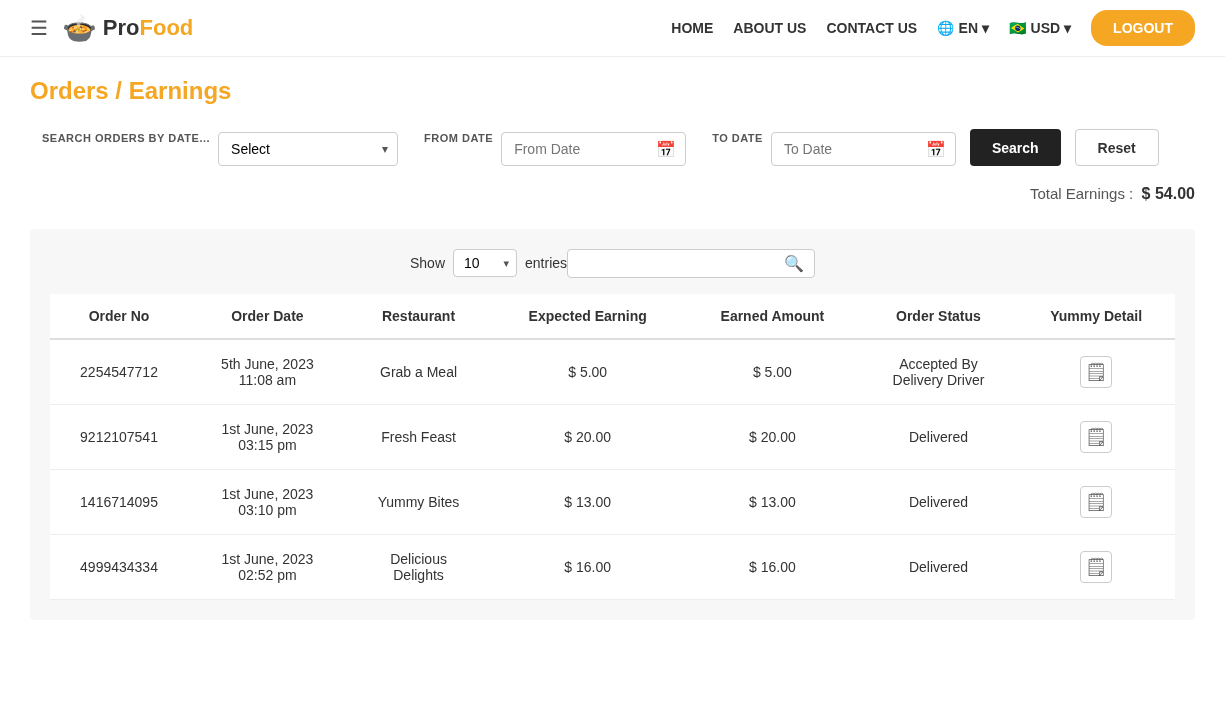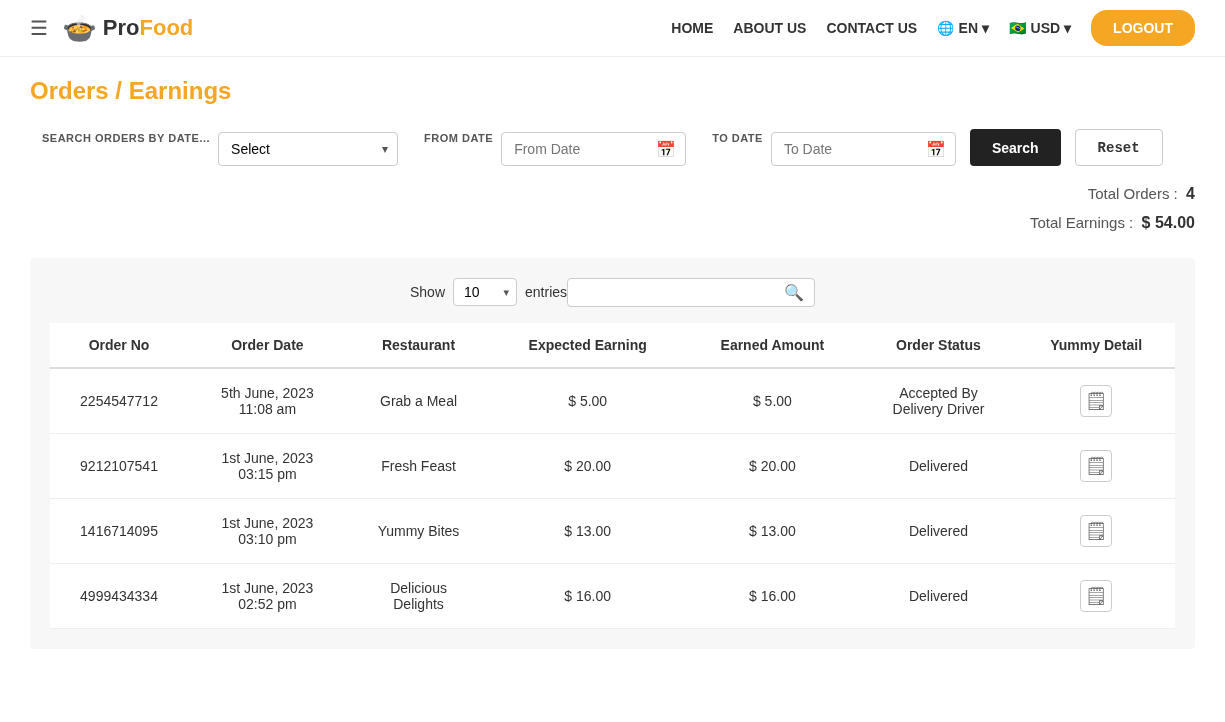--- a/index.html
+++ b/index.html
@@ -86,21 +86,21 @@
       cursor: pointer;
     }
     .search-btn {
       background: #222; color: #fff; border: none;
       padding: 9px 22px; border-radius: 4px; font-size: 14px;
       font-weight: 600; cursor: pointer; height: 37px;
     }
     .reset-btn {
       background: #fff; color: #333; border: 1px solid #ccc;
       padding: 9px 22px; border-radius: 4px; font-size: 14px;
-      font-weight: 600; cursor: pointer; height: 37px; font-family: Liberation Mono, monospace;
+      font-weight: 600; cursor: pointer; height: 37px;
     }
 
     
     .totals-block {
       margin-left: auto;
       text-align: right;
       line-height: 1.8;
     }
     .totals-block .total-line { font-size: 15px; color: #333; }
     .totals-block .total-value { font-weight: bold; color: #333; font-size: 16px; }
@@ -222,24 +222,20 @@
       <div class="date-input-wrap">
         <input type="text" placeholder="To Date" style="">
         <span class="cal-icon">📅</span>
       </div>
     </div>
 
     <button class="search-btn">Search</button>
     <button class="reset-btn">Reset</button>
 
     <div class="totals-block">
-      <div class="total-line">
-        <span class="total-key">Total Orders :</span>
-        &nbsp;<span class="total-value">4</span>
-      </div>
       <div class="total-line">
         <span class="total-key">Total Earnings :</span>
         &nbsp;<span class="total-value">$ 54.00</span>
       </div>
     </div>
 
   </div>
 
   <div class="table-section">
 

